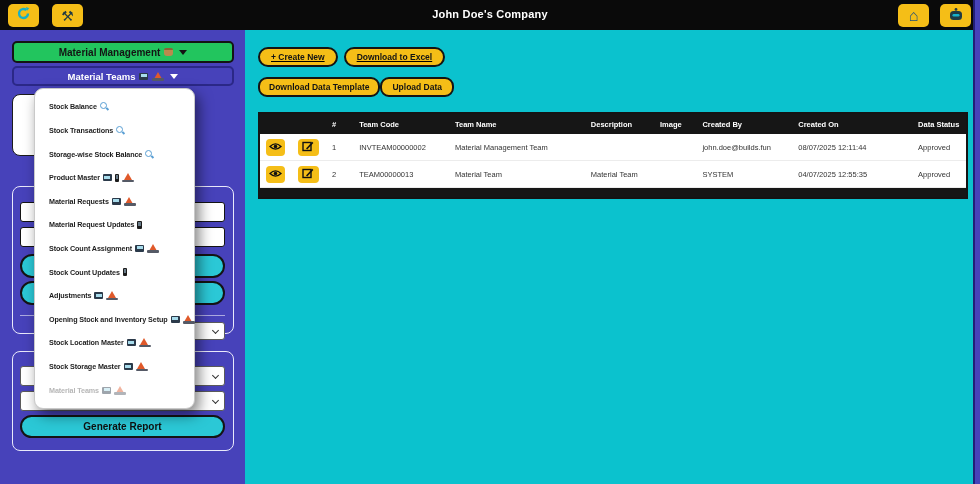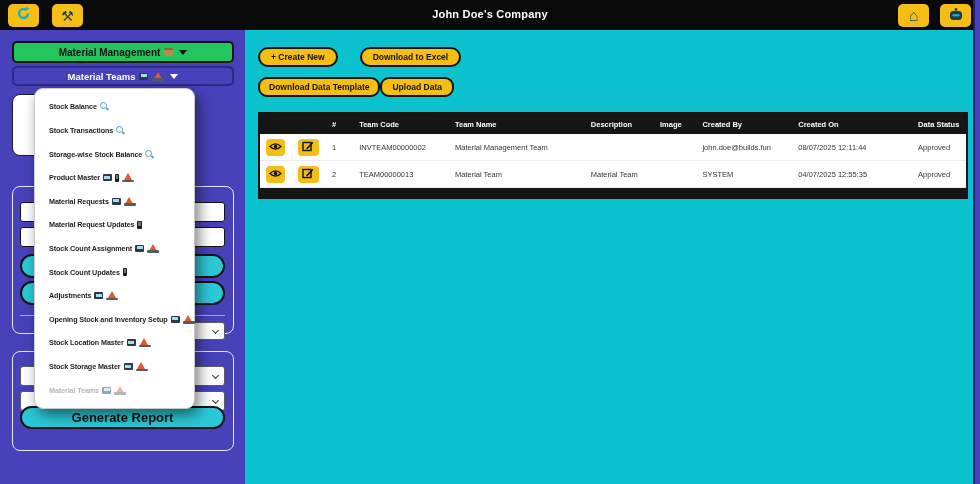--- a/index.html
+++ b/index.html
@@ -39,23 +39,23 @@
   .sec2 { top:321px; height:100px; }
   .side-input { position:absolute; left:7px; width:205px; height:20px; background:#ffffff;
                 border:1.5px solid #141414; border-radius:3px; }
   .teal-btn { position:absolute; left:7px; width:205px; height:24px; background:#2BC8D6;
               border:2px solid #141414; border-radius:13px; cursor:pointer; }
   .side-divider { position:absolute; left:7px; width:205px; height:1px; background:rgba(255,255,255,.55); }
   .side-select { position:absolute; background:#ffffff; border:1px solid #5a5a5a; border-radius:3px;
                  display:flex; align-items:center; font-size:8px; color:#1d1d1d; padding:0 6px; cursor:pointer; }
   .chev { width:5px; height:5px; border-right:1.5px solid #333; border-bottom:1.5px solid #333;
           transform:rotate(45deg); margin-left:auto; margin-top:-2px; }
-  .gen-btn { position:absolute; left:7px; top:54px; width:205px; height:23px; background:#2BC8D6;
+  .gen-btn { position:absolute; left:7px; top:63px; width:205px; height:23px; background:#2BC8D6;
              border:2px solid #141414; border-radius:13px; display:flex; align-items:center; justify-content:center;
-             font-size:13px; font-weight:bold; color:#101010; cursor:pointer; }
+             font-size:10px; font-weight:bold; color:#101010; cursor:pointer; }
 
   
   .dropdown { position:absolute; left:6px; top:88px; width:161px; height:321px; background:#ffffff;
               border:1px solid #c9c9c9; border-radius:9px; box-shadow:4px 6px 14px rgba(0,0,0,.5);
               padding:6px 0; display:flex; flex-direction:column; z-index:5;margin-left:28px; }
   .dd-item { flex:1; display:flex; align-items:center; gap:3px; padding-left:14px; font-size:7.2px;
              font-weight:bold; color:#1d1d1d; letter-spacing:-.1px; white-space:nowrap; cursor:pointer; }
   .dd-item.disabled { color:#b7b7b7; cursor:default; }
 
   
@@ -73,21 +73,21 @@
   .ic-volcano::after { content:""; position:absolute; left:0; bottom:0; width:12px; height:2.5px;
                background:#555a66; border-radius:1px; }
   .ic-mag { position:relative; width:9px; height:9px; }
   .ic-mag::before { content:""; position:absolute; left:0; top:0; width:5px; height:5px;
                border:1.6px solid #5a9fd4; border-radius:50%; }
   .ic-mag::after { content:""; position:absolute; left:6px; top:6px; width:3px; height:1.6px;
                background:#5a9fd4; transform:rotate(45deg); }
 
   
   .main { position:absolute; left:245px; top:30px; width:729px; height:454px; background:#0BC2CE; }
-  .toolbar-row1 { position:absolute; left:13px; top:17px; display:flex; gap:22px; }
+  .toolbar-row1 { position:absolute; left:13px; top:17px; display:flex; gap:6px;text-decoration:underline; }
   .pill-btn { background:#F5BE17; border:2px solid #141414; border-radius:11px; padding:3px 11px;
               font-size:8.5px; font-weight:bold; color:#141414; white-space:nowrap; cursor:pointer; }
   .toolbar-row2 { position:absolute; left:13px; top:47px; display:flex; align-items:stretch; }
   .tmpl-btn { background:#F5BE17; border:2px solid #141414; border-radius:9px; padding:3px 9px;
               font-size:8.5px; font-weight:bold; color:#141414; white-space:nowrap; cursor:pointer; }
   .file-box { width:197px; background:#ffffff; border:1px solid #8a8a8a; display:flex; align-items:center; }
   .choose-btn { border-right:1px solid #9a9a9a; background:#ffffff; color:#555; font-size:8px;
                 padding:0 8px; height:100%; display:flex; align-items:center; cursor:pointer; }
   .file-status { color:#4a4a4a; font-size:8px; padding-left:7px; }
   .upload-btn { background:#F5BE17; border:2px solid #141414; border-radius:9px; padding:3px 10px;

